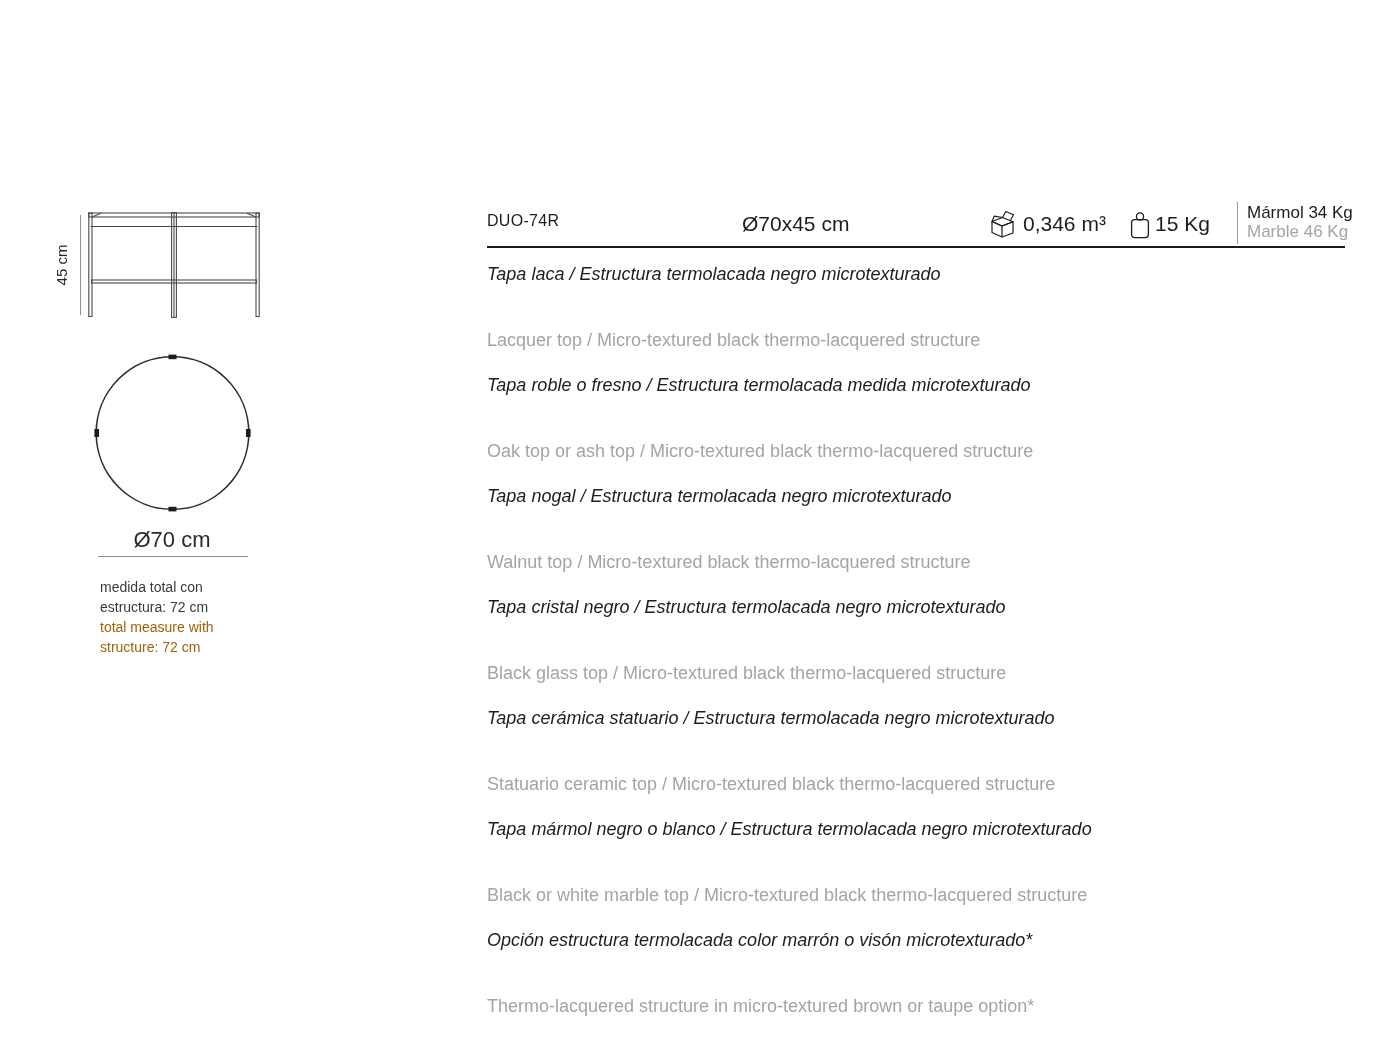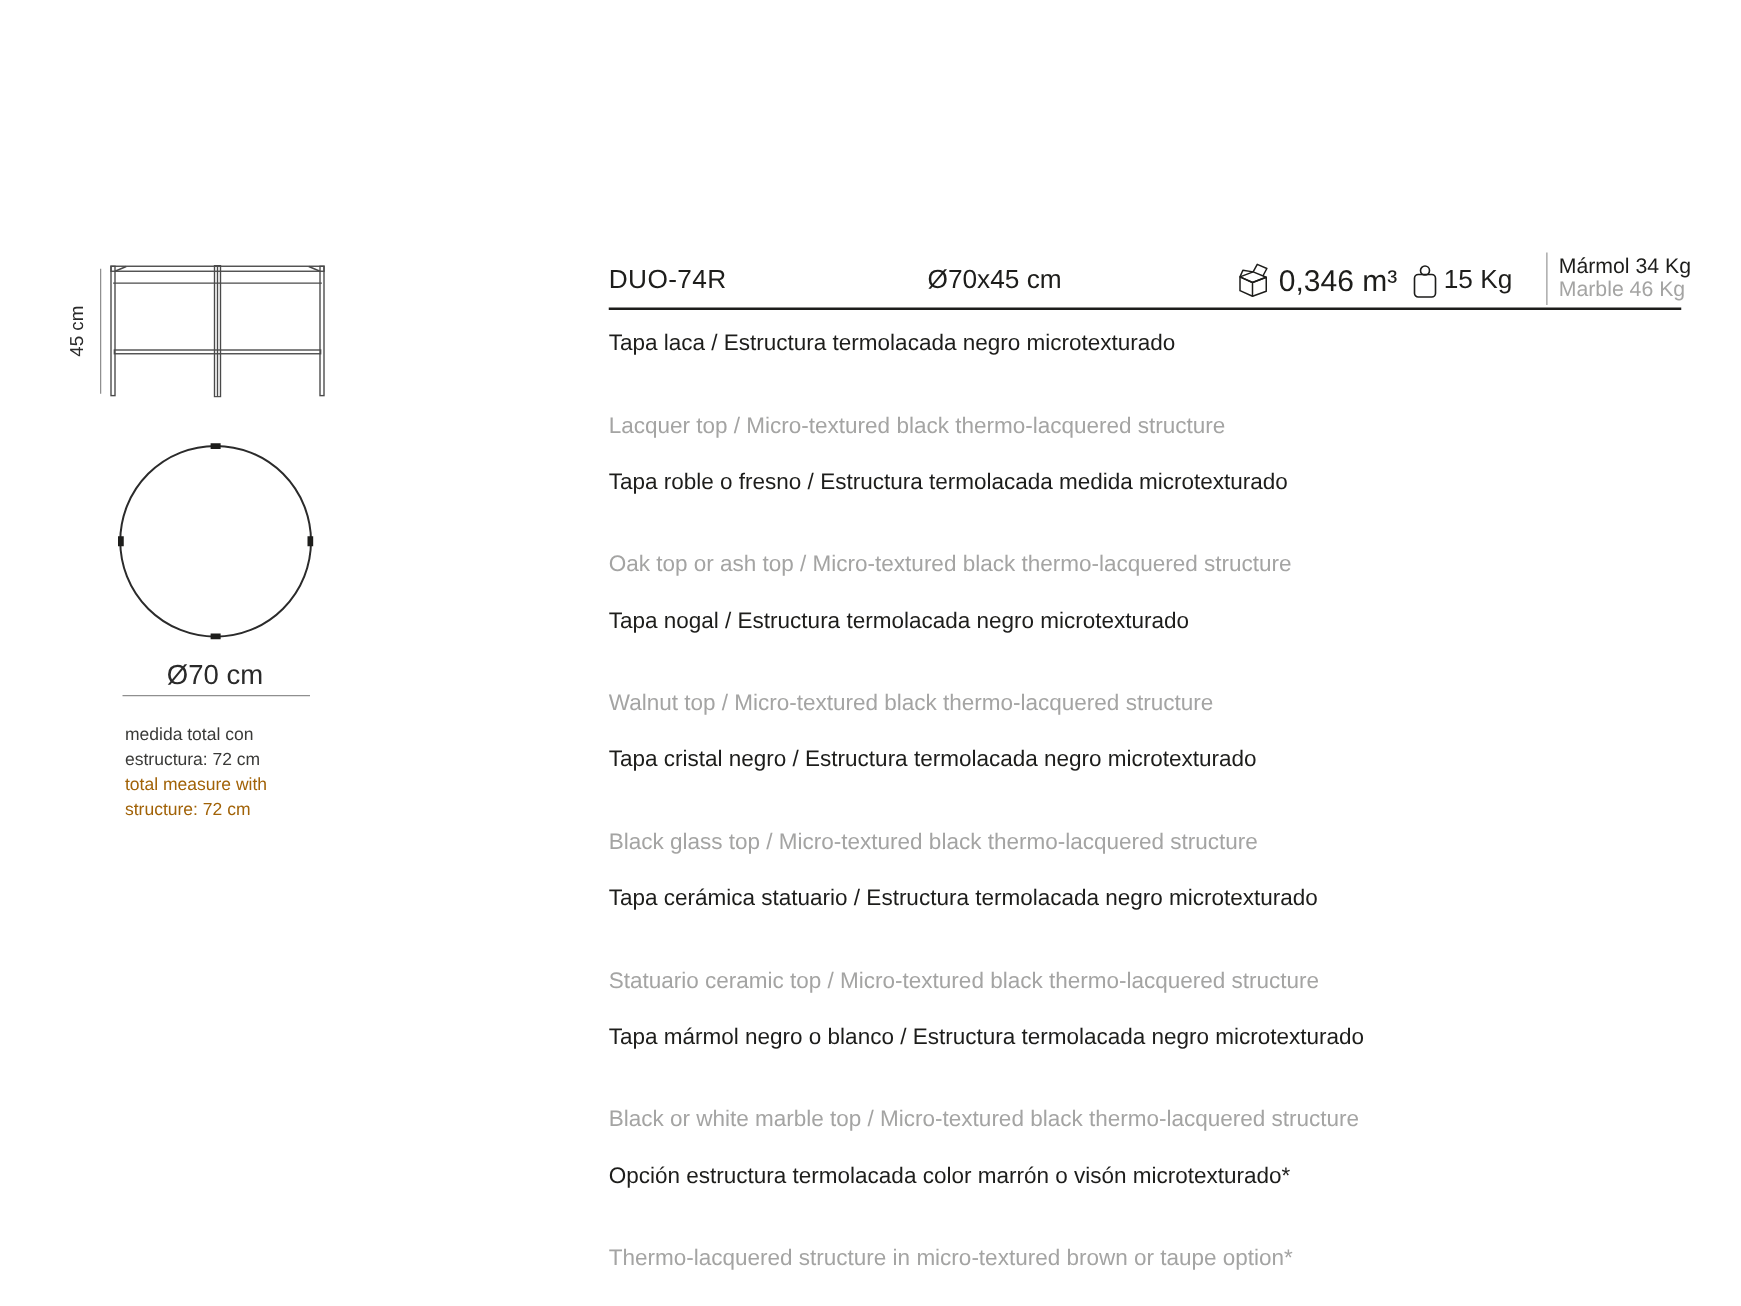--- a/index.html
+++ b/index.html
@@ -16,34 +16,34 @@
     font-size:15px;text-align:center;white-space:nowrap;color:#2a2a2a;
   }
   .side-view{left:88px;top:212px;}
   .top-view{left:94px;top:354px;}
   .diameter-label{left:93px;top:527px;width:158px;text-align:center;font-size:22px;color:#2a2a2a;}
   .dim-line-h{left:98px;top:556px;width:150px;height:1px;background:#8f8f8f;}
   .measure-note{left:100px;top:578px;width:146px;text-align:left;font-size:14px;line-height:1.42;}
   .measure-note .es{color:#3a3a38;}
   .measure-note .en{color:#a16207;}
   
-  .prod-name{left:487px;top:212px;font-size:21px;letter-spacing:.3px;}
+  .prod-name{left:487px;top:212px;font-size:16px;letter-spacing:.3px;}
   .prod-size{left:742px;top:212px;font-size:21px;}
   .box-icon{left:988px;top:209px;}
-  .prod-volume{left:1023px;top:212px;font-size:24px;}
+  .prod-volume{left:1023px;top:212px;font-size:21px;}
   .weight-icon{left:1129px;top:211px;}
   .prod-weight{left:1155px;top:212px;font-size:21px;}
   .v-divider{left:1237px;top:202px;width:1px;height:42px;background:#9a9a9a;}
   .marble{left:1247px;top:203px;font-size:17px;line-height:19px;}
   .marble .en{color:#a4a4a3;}
   .h-rule{left:487px;top:246px;width:858px;height:2px;background:#1d1d1b;}
   
   .options{left:487px;top:261px;width:880px;}
   .option{margin-bottom:19px;}
-  .option .es{font-size:18px;line-height:26px;color:#1d1d1b;white-space:nowrap;}
+  .option .es{font-size:18px;line-height:26px;color:#1d1d1b;white-space:nowrap;font-style:italic;}
   .option .en{font-size:18px;line-height:26px;color:#a4a4a3;white-space:nowrap;margin-top:40px;}
   svg{display:block;}
 </style>
 </head>
 <body>
 
 <div class="page">
 
   <div class="abs dim-line-v"></div>
   <div class="abs dim-label-v">45 cm</div>

